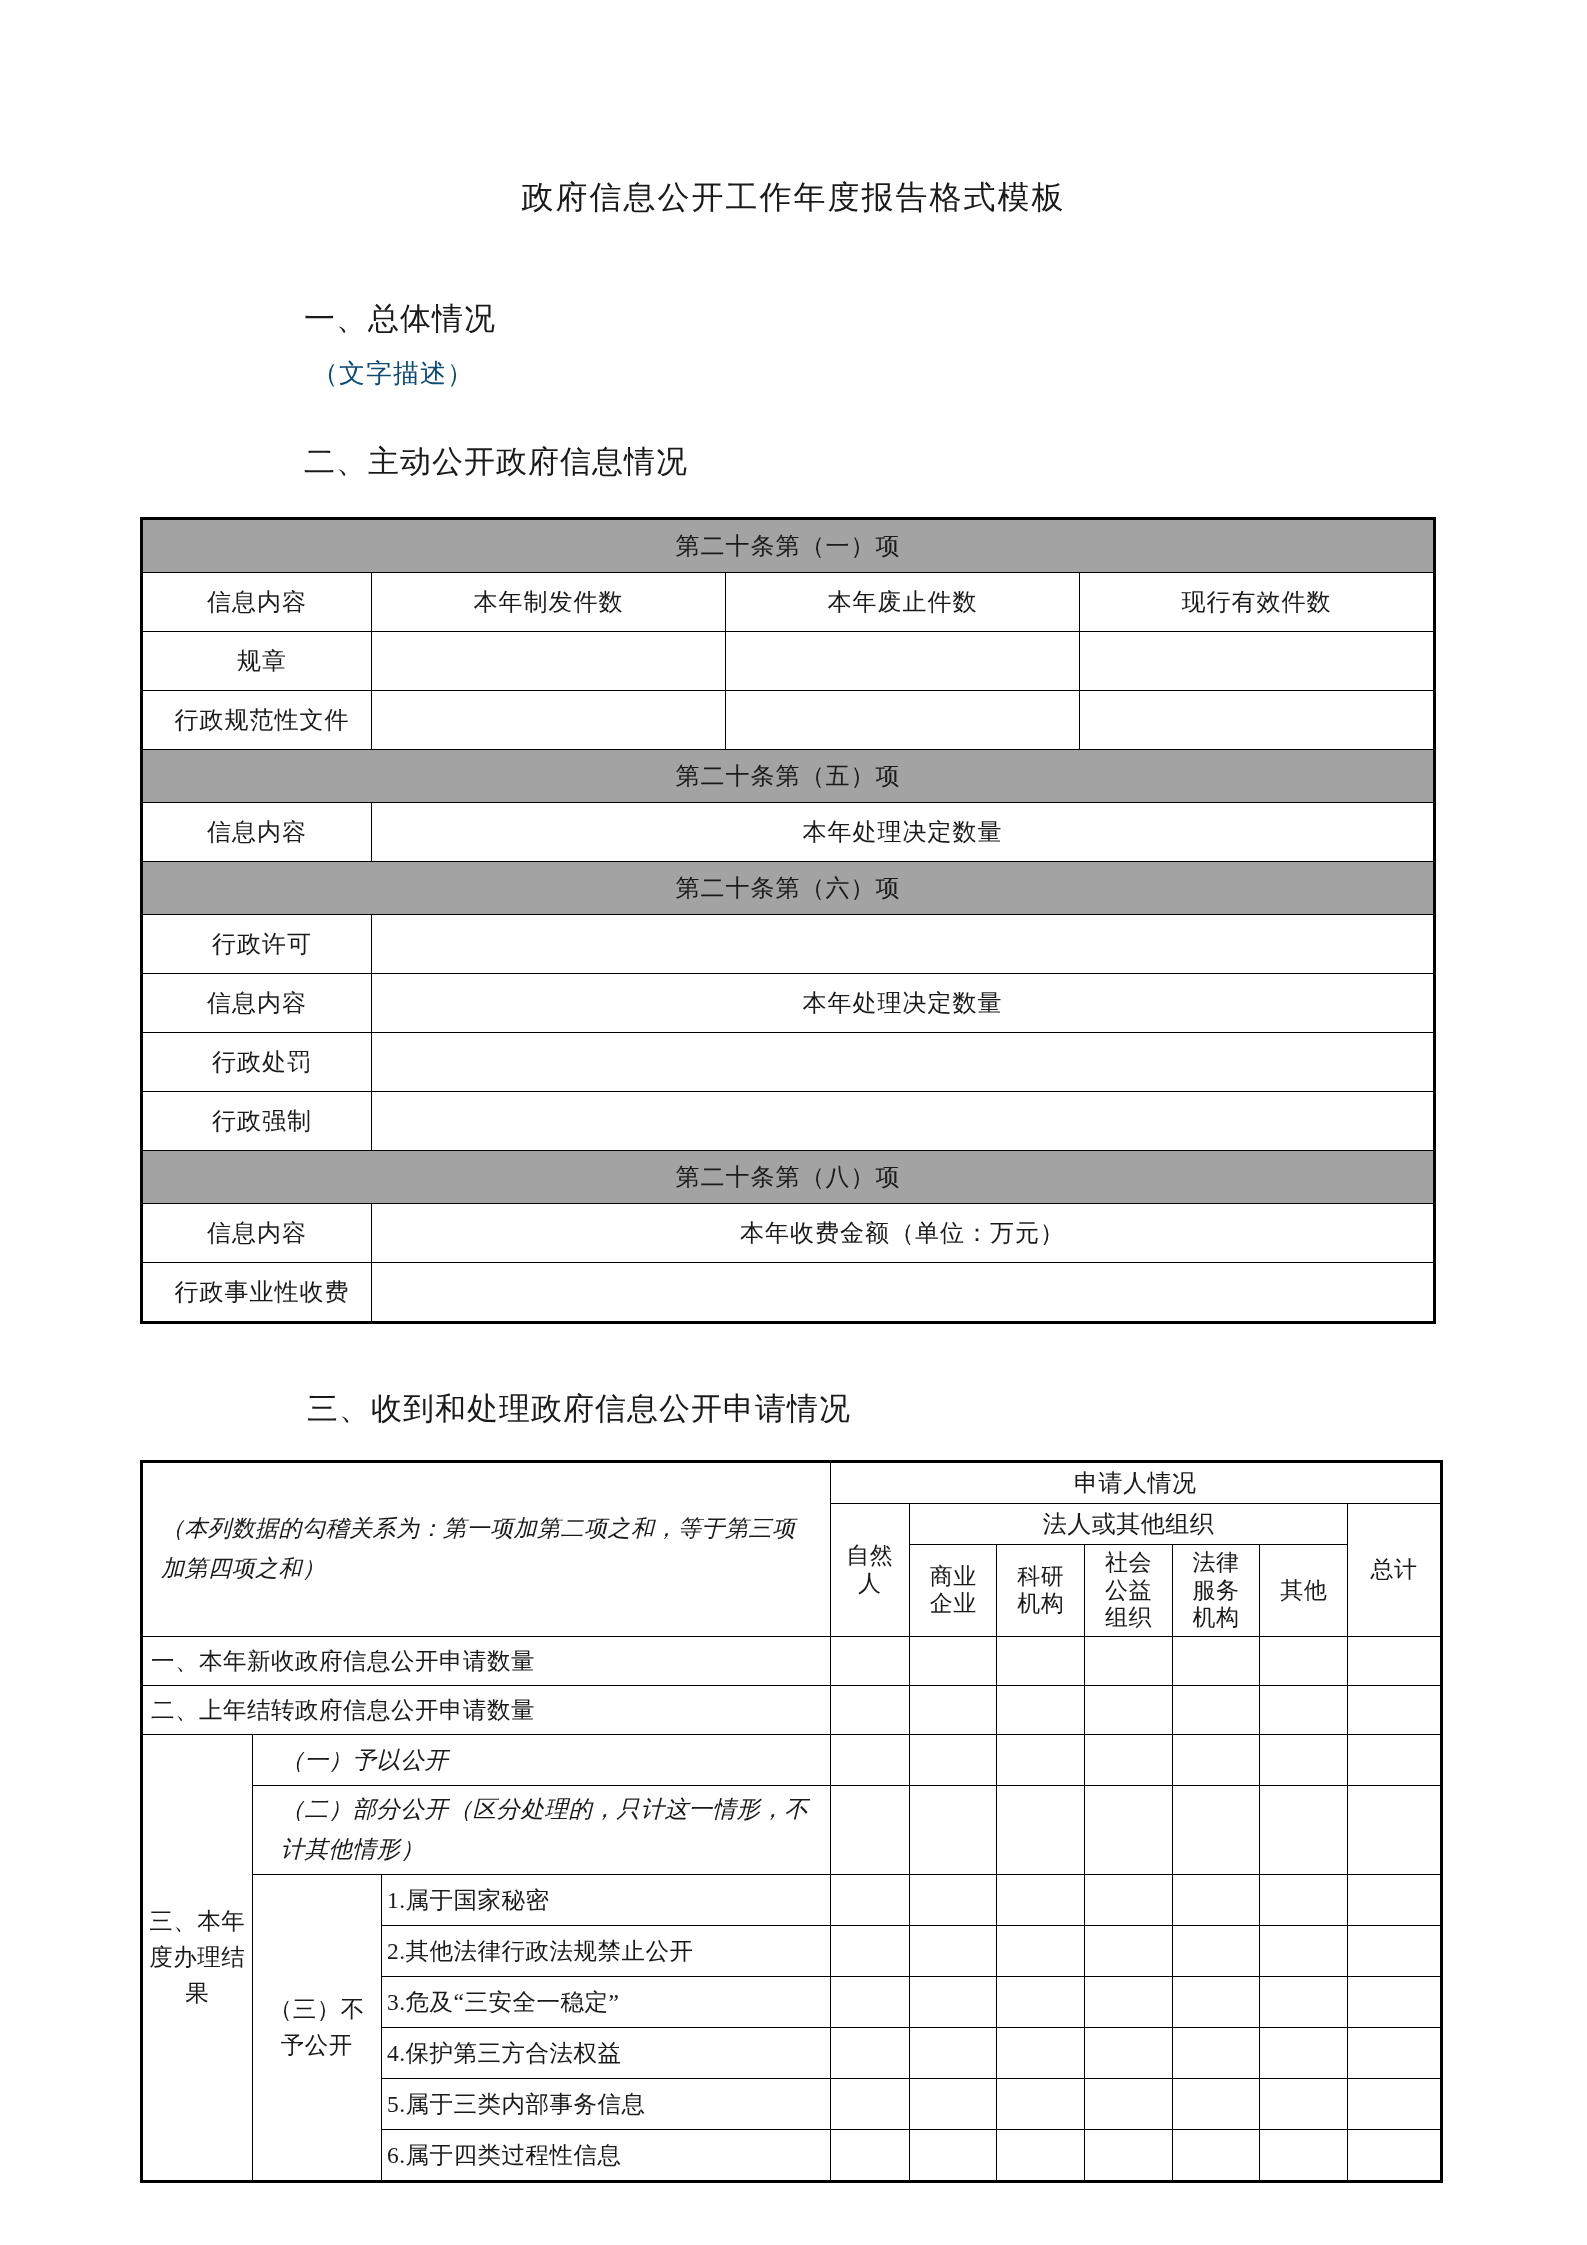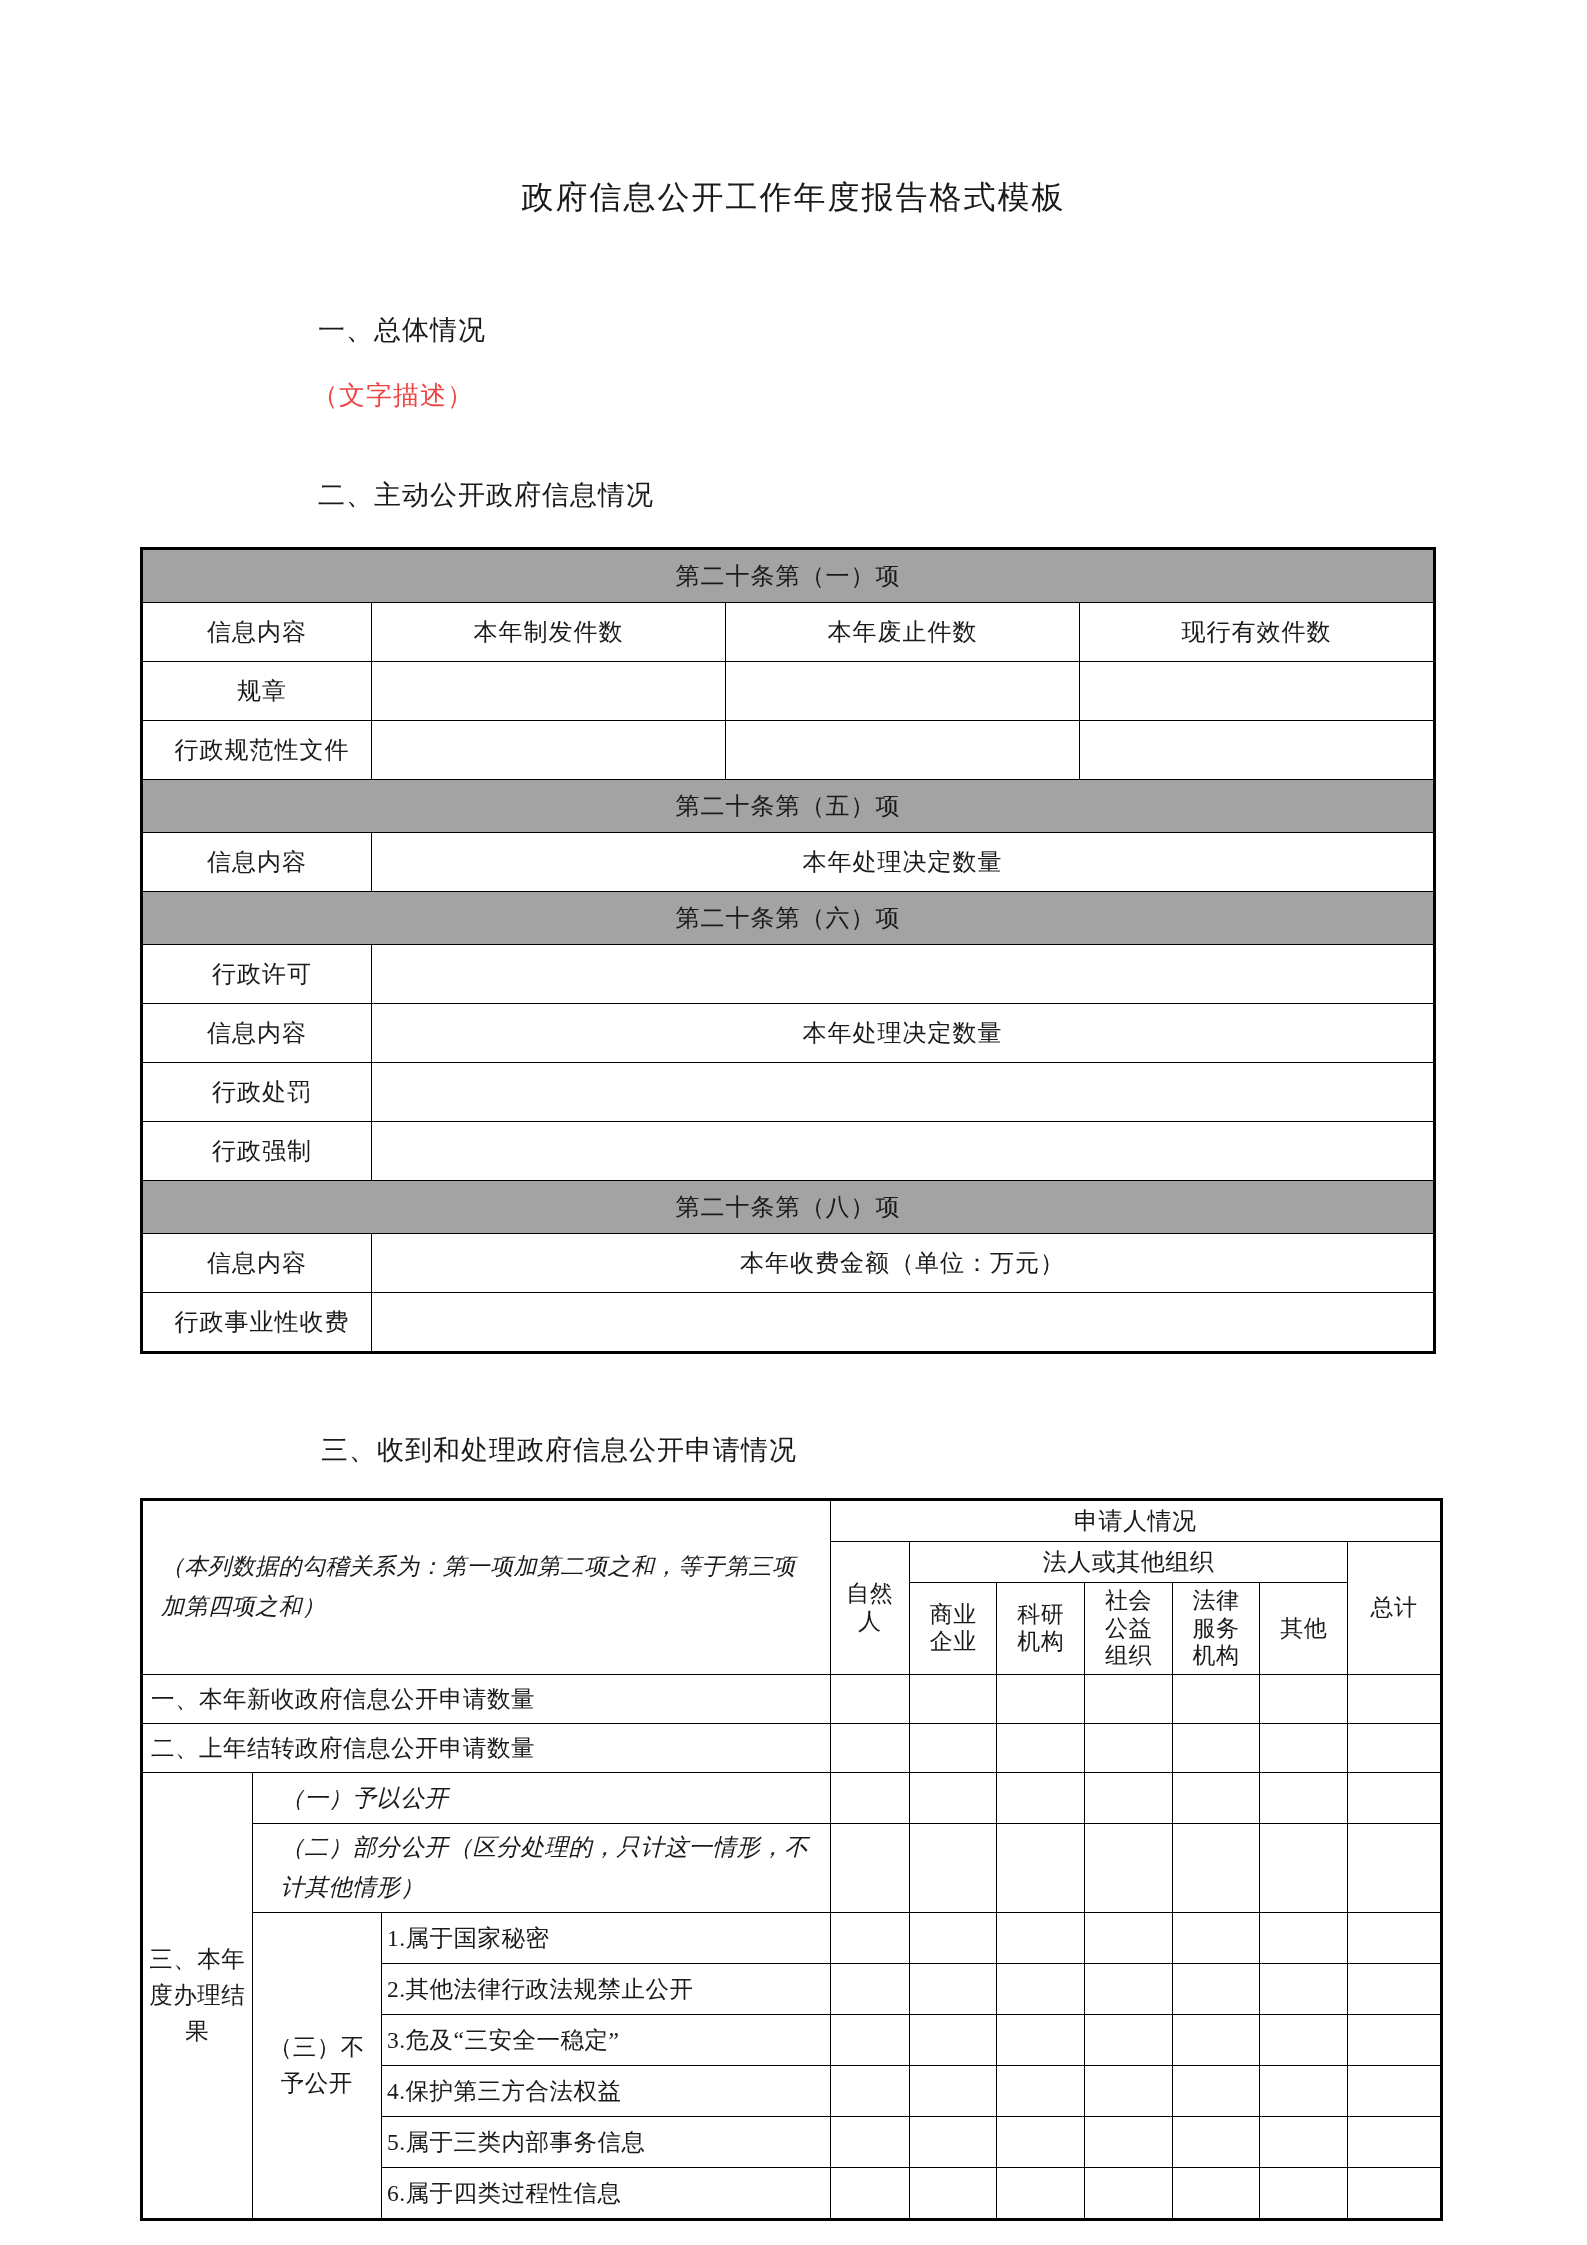--- a/index.html
+++ b/index.html
@@ -16,31 +16,31 @@
     text-align:center;
     font-size:32px;
     font-weight:400;
     letter-spacing:2px;
     margin:0;
     padding-top:176px;
     font-family:"Liberation Serif","DejaVu Serif",serif;
   }
 
   .section-head{
-    font-size:27px;
-    margin:18px;
+    font-size:31px;
+    margin:4px;
     padding-left:300px;
     font-weight:400;
     letter-spacing:1px;
   }
   .sec1{padding-top:74px;}
   .sec-sub{
     font-size:26px;
     padding-left:312px;
-    color:#ef4444;
+    color:#0c4a6e;
     margin:0;
     padding-top:12px;
     letter-spacing:1px;
   }
   .sec2{padding-top:46px;}
   .sec3{padding-top:60px;padding-left:303px;}
 
   table{
     border-collapse:collapse;
     table-layout:fixed;

